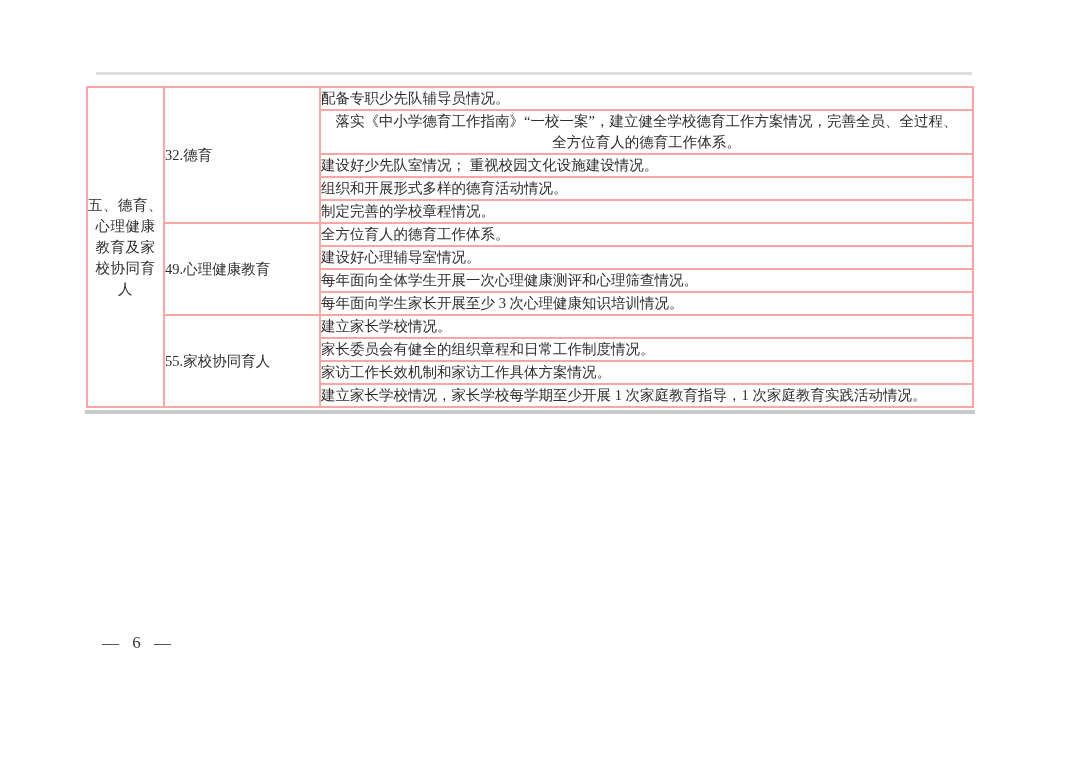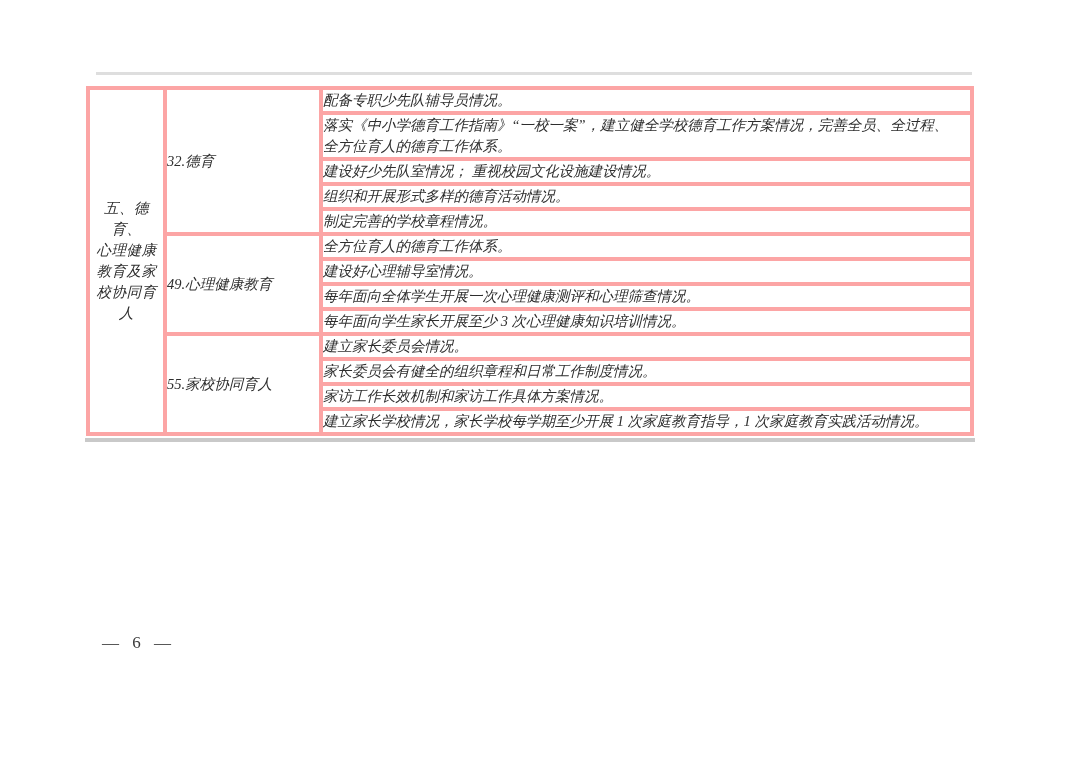--- a/index.html
+++ b/index.html
@@ -29,31 +29,30 @@
     top: 86px;
     width: 888px;
   }
   table.eval-table {
     border-collapse: collapse;
     table-layout: fixed;
     width: 100%;
     font-size: 14.5px;
   }
   table.eval-table td {
-    border: 4px solid #fca5a5;
+    border: 2px solid #fca5a5;
     padding: 0;
     line-height: 21px;
     vertical-align: middle;
     overflow: hidden;
-    font-style: italic;
   }
   col.c1 { width: 77px; }
   col.c2 { width: 156px; }
   tr.r { height: 21px; }
-  tr.r-tall { height: 42px; }
+  tr.r-tall { height: 42px; text-align: center; }
   td.cat-cell {
     text-align: center;
     white-space: pre-line;
     letter-spacing: 0.5px;
     margin-top: 44px;
   }
   td.ind-cell {
     padding-left: 21px;
     white-space: pre;
   }
@@ -122,21 +121,21 @@
         <td class="cri-cell">建设好心理辅导室情况。</td>
       </tr>
       <tr class="r">
         <td class="cri-cell">每年面向全体学生开展一次心理健康测评和心理筛查情况。</td>
       </tr>
       <tr class="r">
         <td class="cri-cell">每年面向学生家长开展至少 3 次心理健康知识培训情况。</td>
       </tr>
       <tr class="r">
         <td class="ind-cell" rowspan="4">55.家校协同育人</td>
-        <td class="cri-cell">建立家长委员会情况。</td>
+        <td class="cri-cell">建立家长学校情况。</td>
       </tr>
       <tr class="r">
         <td class="cri-cell">家长委员会有健全的组织章程和日常工作制度情况。</td>
       </tr>
       <tr class="r">
         <td class="cri-cell">家访工作长效机制和家访工作具体方案情况。</td>
       </tr>
       <tr class="r">
         <td class="cri-cell">建立家长学校情况，家长学校每学期至少开展 1 次家庭教育指导，1 次家庭教育实践活动情况。</td>
       </tr>

